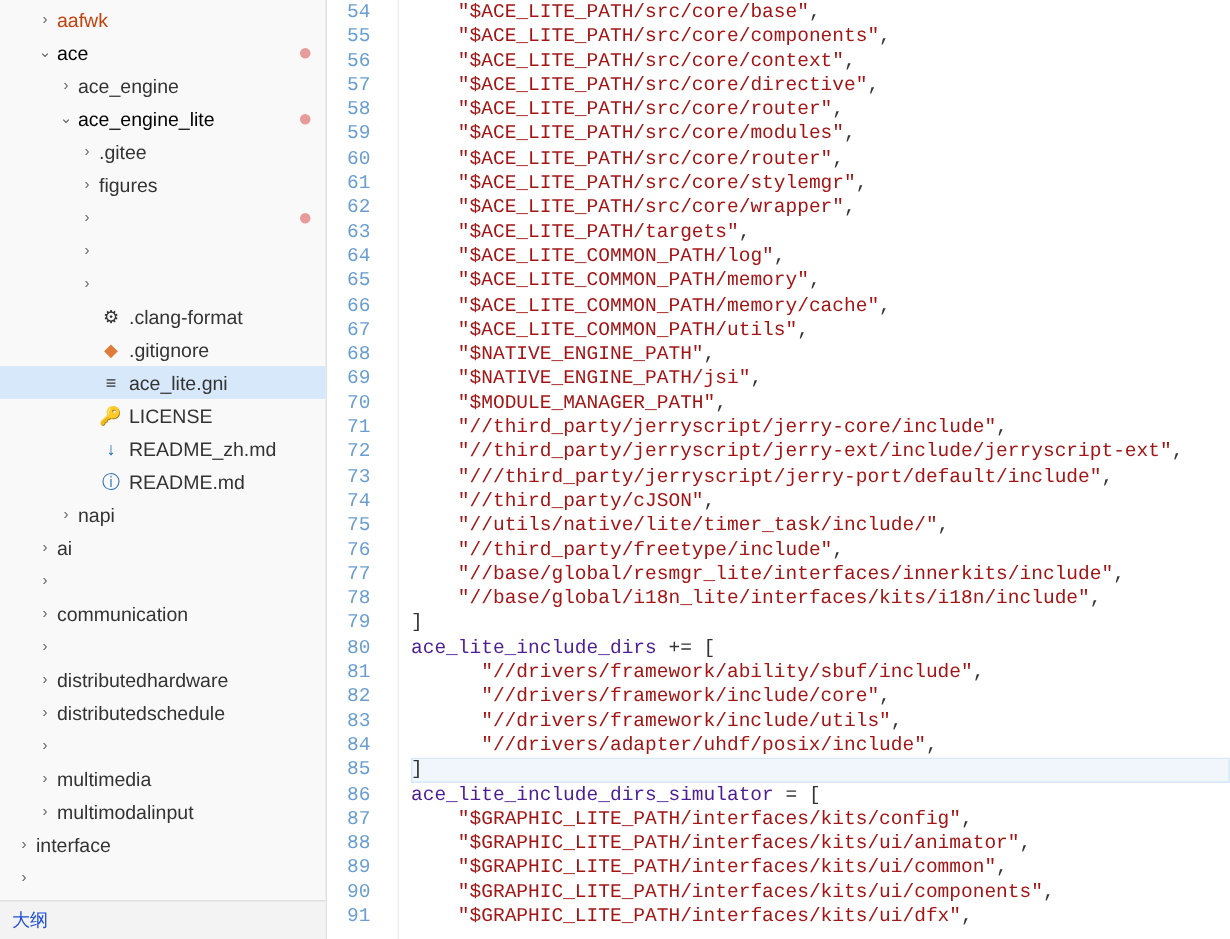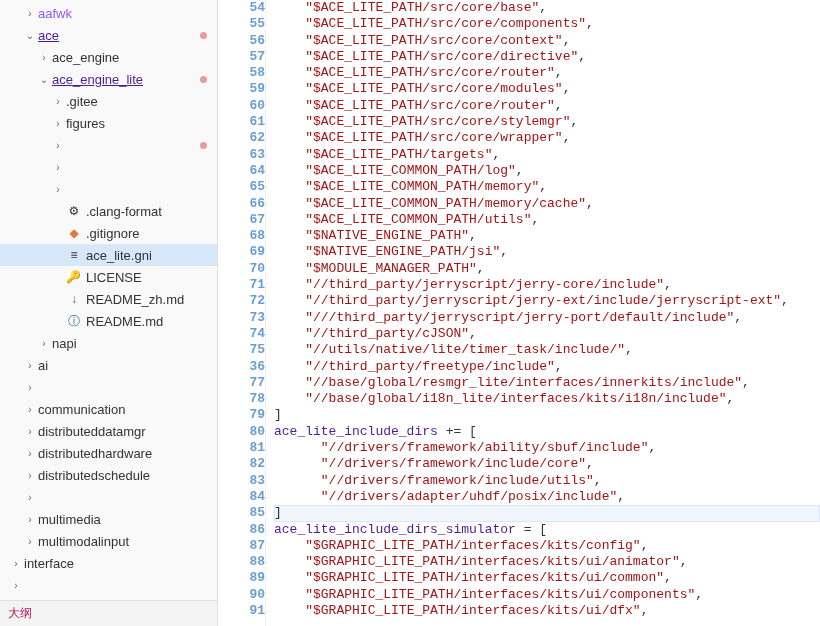--- a/index.html
+++ b/index.html
@@ -36,22 +36,22 @@
       position: relative;
     }
     .tree-item.selected {
       background: #d6e8fa;
     }
     .tree-item .label {
       flex: 1;
       overflow: hidden;
       text-overflow: ellipsis;
     }
-    .tree-item.dim .label { color: #8b5cf6; }
-    .tree-item.red .label { color: #4c1d95; text-decoration: underline; }
+    .tree-item.dim .label { color: #c2410c; }
+    .tree-item.red .label { color: #000000; }
     .chev {
       width: 12px;
       display: inline-flex;
       justify-content: center;
       color: #666;
       font-size: 10px;
       margin-right: 2px;
     }
     .ficon {
       width: 16px;
@@ -67,38 +67,38 @@
       right: 10px;
       width: 7px;
       height: 7px;
       border-radius: 50%;
       background: #e89b9b;
     }
     .footer-panel {
       border-top: 1px solid #e0e0e0;
       padding: 4px 8px;
       font-size: 12px;
-      color: #be185d;
+      color: #1d4ed8;
       background: #f3f3f3;
     }
     .editor {
       flex: 1;
       display: flex;
       font-family: Consolas, "Courier New", monospace;
       font-size: 13px;
       overflow: hidden;
     }
     .gutter {
       width: 48px;
       text-align: right;
       color: #6a9ed0;
+      padding-right: 18px;
       background: #fff;
       border-right: 1px solid #eee;
       user-select: none;
-      font-weight: bold;
     }
     .gutter div, .code-lines div {
       height: 16.3px;
       line-height: 16.3px;
       white-space: pre;
     }
     .code-lines {
       flex: 1;
       padding-left: 8px;
       overflow: hidden;
@@ -197,21 +197,20 @@
       </div>
       <div class="tree-item indent1">
         <span class="chev">›</span>
       </div>
       <div class="tree-item indent1">
         <span class="chev">›</span>
         <span class="label">communication</span>
       </div>
       <div class="tree-item indent1">
         <span class="chev">›</span>
-        <span class="label">distributeddatamgr</span>
       </div>
       <div class="tree-item indent1">
         <span class="chev">›</span>
         <span class="label">distributedhardware</span>
       </div>
       <div class="tree-item indent1">
         <span class="chev">›</span>
         <span class="label">distributedschedule</span>
       </div>
       <div class="tree-item indent1">
@@ -256,21 +255,21 @@
       <div>66</div>
       <div>67</div>
       <div>68</div>
       <div>69</div>
       <div>70</div>
       <div>71</div>
       <div>72</div>
       <div>73</div>
       <div>74</div>
       <div>75</div>
-      <div>36</div>
+      <div>76</div>
       <div>77</div>
       <div>78</div>
       <div>79</div>
       <div>80</div>
       <div>81</div>
       <div>82</div>
       <div>83</div>
       <div>84</div>
       <div>85</div>
       <div>86</div>

